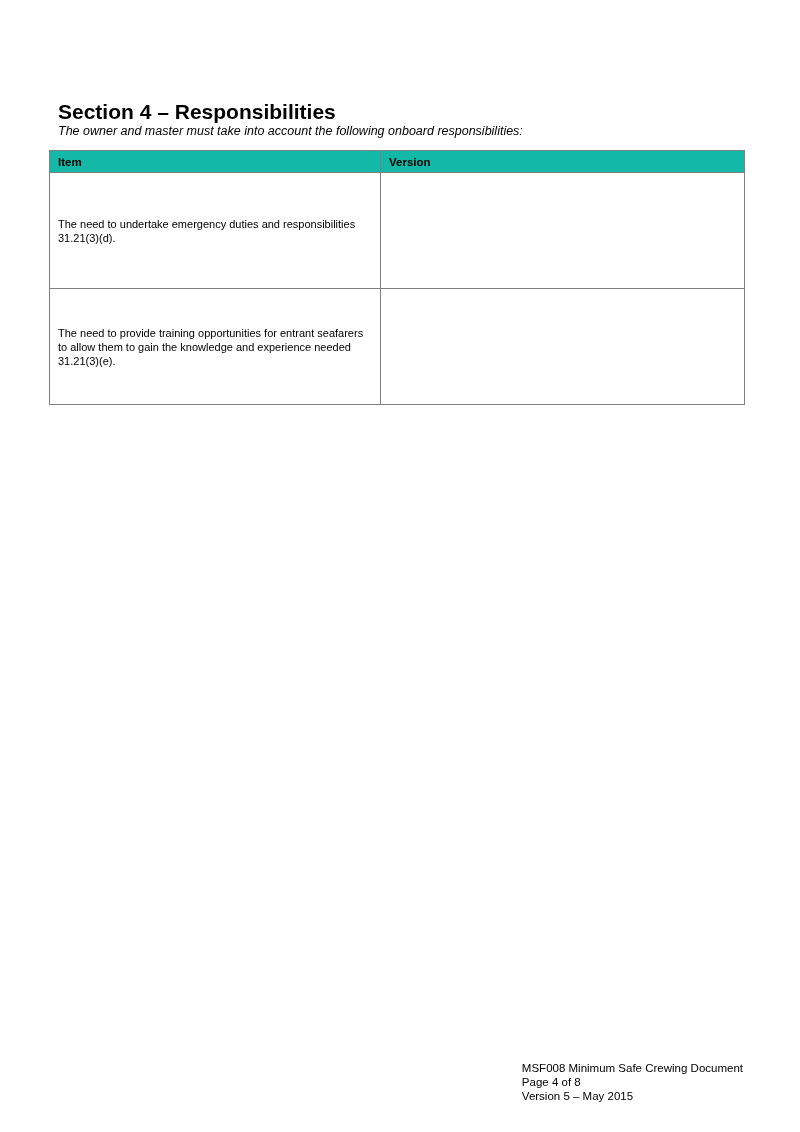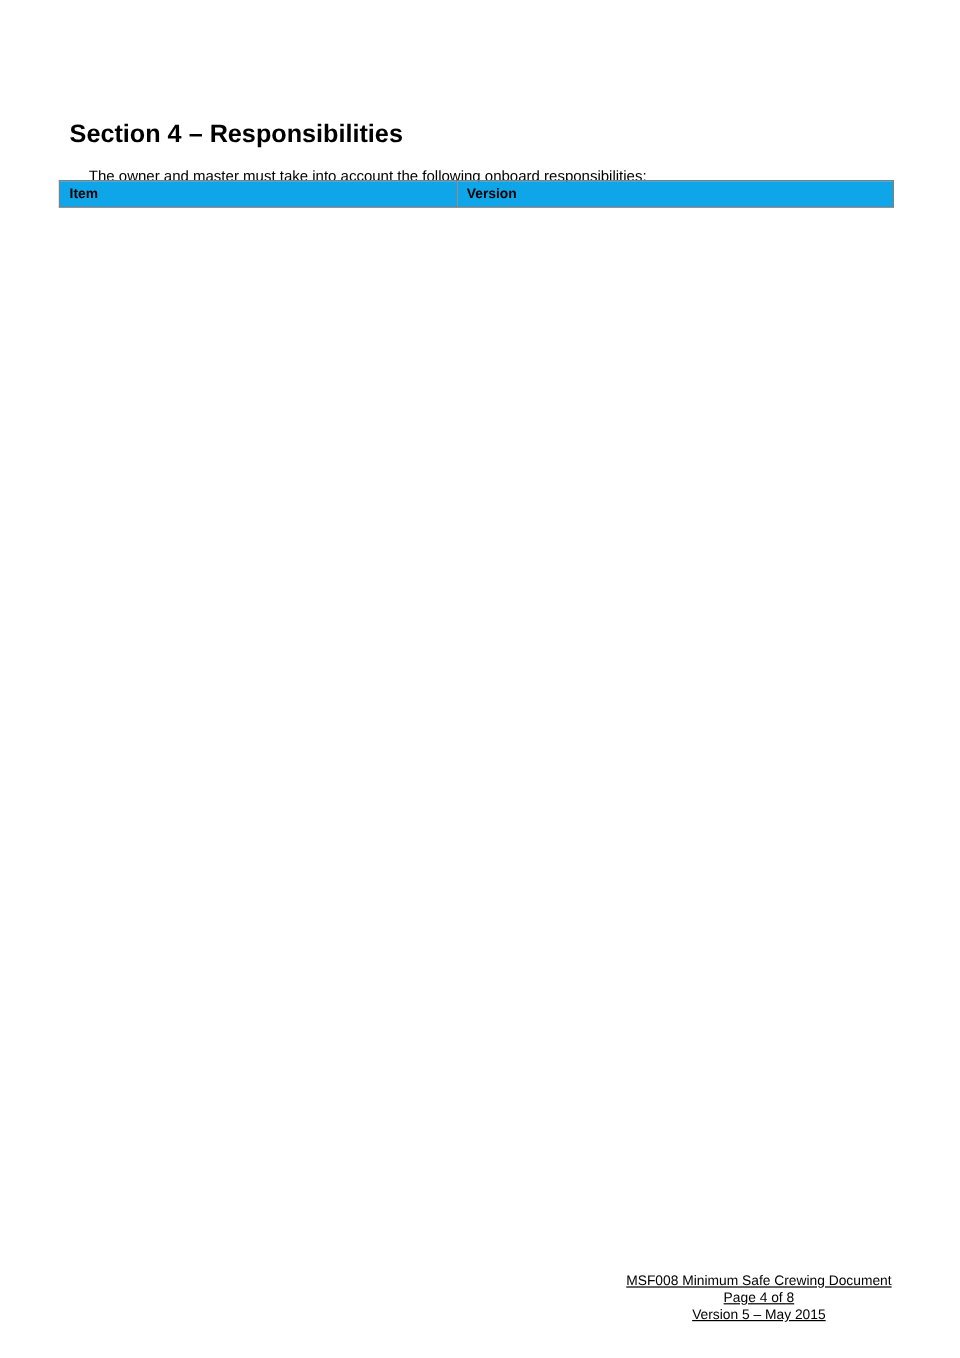--- a/index.html
+++ b/index.html
@@ -1,44 +1,52 @@
 <!DOCTYPE html>
 <html><head>
   <meta charset="utf-8">
   <style>
     html, body { margin: 0; padding: 0; background: #ffffff; }
     body { width: 800px; height: 1132px; position: relative; font-family: "Liberation Sans", sans-serif; color: #000; }
     .title { position: absolute; left: 58px; top: 100px; font-size: 21px; font-weight: bold; margin: 0; }
-    .intro { position: absolute; left: 58px; top: 124px; font-size: 12.5px; margin: 16px; }
+    .intro { position: absolute; left: 58px; top: 124px; font-size: 12.5px; margin: 0; font-style: italic; }
     table.resp { position: absolute; left: 49px; top: 150px; width: 695px; border-collapse: collapse; table-layout: fixed; }
     table.resp th, table.resp td { border: 1px solid #808080; }
-    table.resp th { background: #0ea5e9; font-size: 11.5px; font-weight: bold; text-align: left; height: 21px; padding: 0 0 0 8px; vertical-align: middle; }
+    table.resp th { background: #14b8a6; font-size: 11.5px; font-weight: bold; text-align: left; height: 21px; padding: 0 0 0 8px; vertical-align: middle; }
     table.resp td { height: 115px; vertical-align: middle; font-size: 11px; line-height: 14px; padding: 0 8px; }
     col.c1 { width: 331px; }
     col.c2 { width: 364px; }
-    .footer { position: absolute; right: 57px; top: 1061px; text-align: center; font-size: 11.5px; line-height: 14px; text-decoration: underline; }
+    .footer { position: absolute; right: 57px; top: 1061px; text-align: left; font-size: 11.5px; line-height: 14px; }
   </style>
 </head>
 <body>
 
 <h1 class="title">Section 4 – Responsibilities</h1>
 <p class="intro">The owner and master must take into account the following onboard responsibilities:</p>
 
 <table class="resp">
   <colgroup>
       <col class="c1">
       <col class="c2">
     </colgroup>
   <thead>
     <tr>
       <th>Item</th>
       <th>Version</th>
     </tr>
   </thead>
   <tbody>
+    <tr>
+      <td>The need to undertake emergency duties and responsibilities 31.21(3)(d).</td>
+      <td></td>
+    </tr>
+    <tr>
+      <td>The need to provide training opportunities for entrant seafarers to allow them to gain the knowledge and experience needed 31.21(3)(e).</td>
+      <td></td>
+    </tr>
   </tbody>
 </table>
 
 <div class="footer">
   <div>MSF008 Minimum Safe Crewing Document</div>
   <div>Page 4 of 8</div>
   <div>Version 5 – May 2015</div>
 </div>
 
 </body></html>

